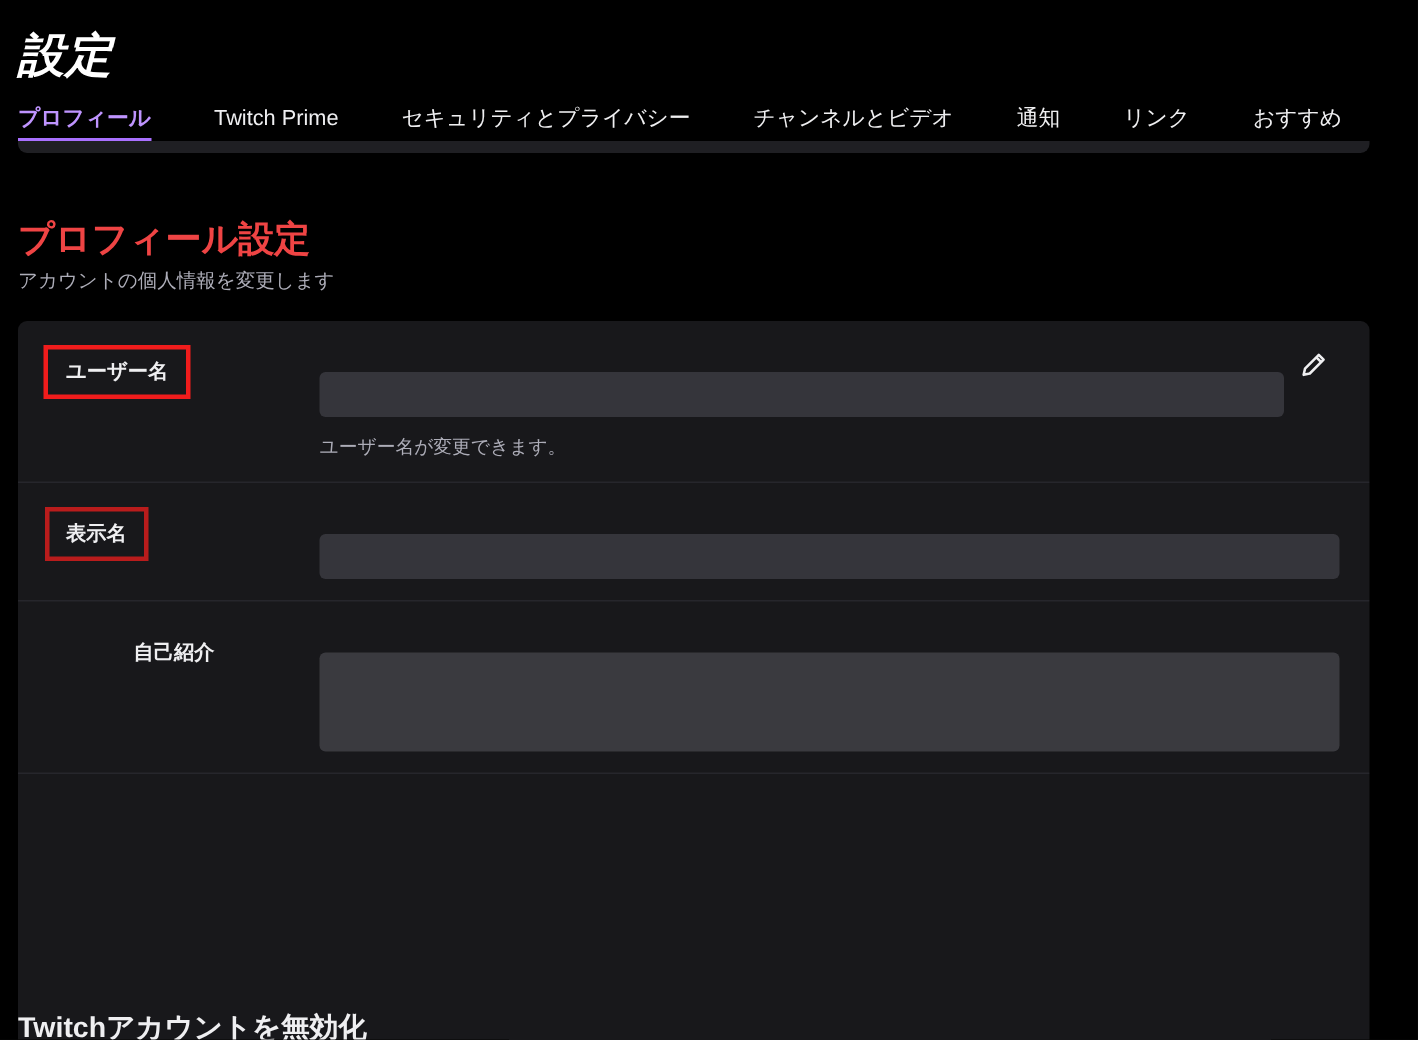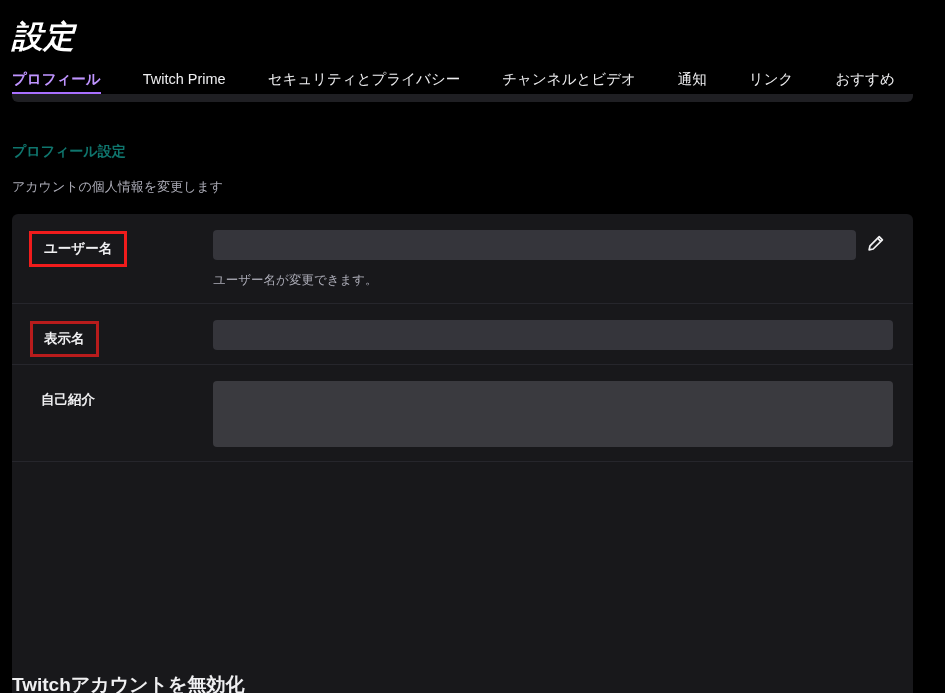--- a/index.html
+++ b/index.html
@@ -73,23 +73,23 @@
     height: 8px;
     background: #1f1f23;
     border-radius: 0 0 6px 6px;
   }
 
   
   .section-title {
     position: absolute;
     left: 12px;
     top: 143px;
-    font-size: 14px;
-    font-weight: bold;
-    color: #0f766e;
+    font-size: 24px;
+    font-weight: bold;
+    color: #ef4444;
   }
   .section-sub {
     position: absolute;
     left: 12px;
     top: 178px;
     font-size: 13px;
     color: #adadb8;
   }
 
   
@@ -121,35 +121,37 @@
     flex: 0 0 181px;
     padding-top: 9px;
     padding-left: 9px;
   }
   .field-label {
     display: inline-block;
     font-size: 13.5px;
     font-weight: bold;
     color: #efeff1;
     line-height: 17px;
+    margin-left: 48px;
   }
   .field-label.boxed-red {
     border: 3px solid #f01c1c;
     padding: 6px 12px 7px 12px;
     margin: -9px -12px -10px -12px;
   }
   .field-label.boxed-blue {
     border: 3px solid #b91c1c;
     padding: 6px 11px 7px 11px;
     margin: -9px -11px -10px -11px;
   }
 
   .input-col {
     flex: 1 1 auto;
     min-width: 0;
+    margin-top: 18px;
   }
 
   .text-input {
     display: block;
     width: 100%;
     height: 30px;
     background: #35353b;
     border: none;
     border-radius: 4px;
     color: #efeff1;

